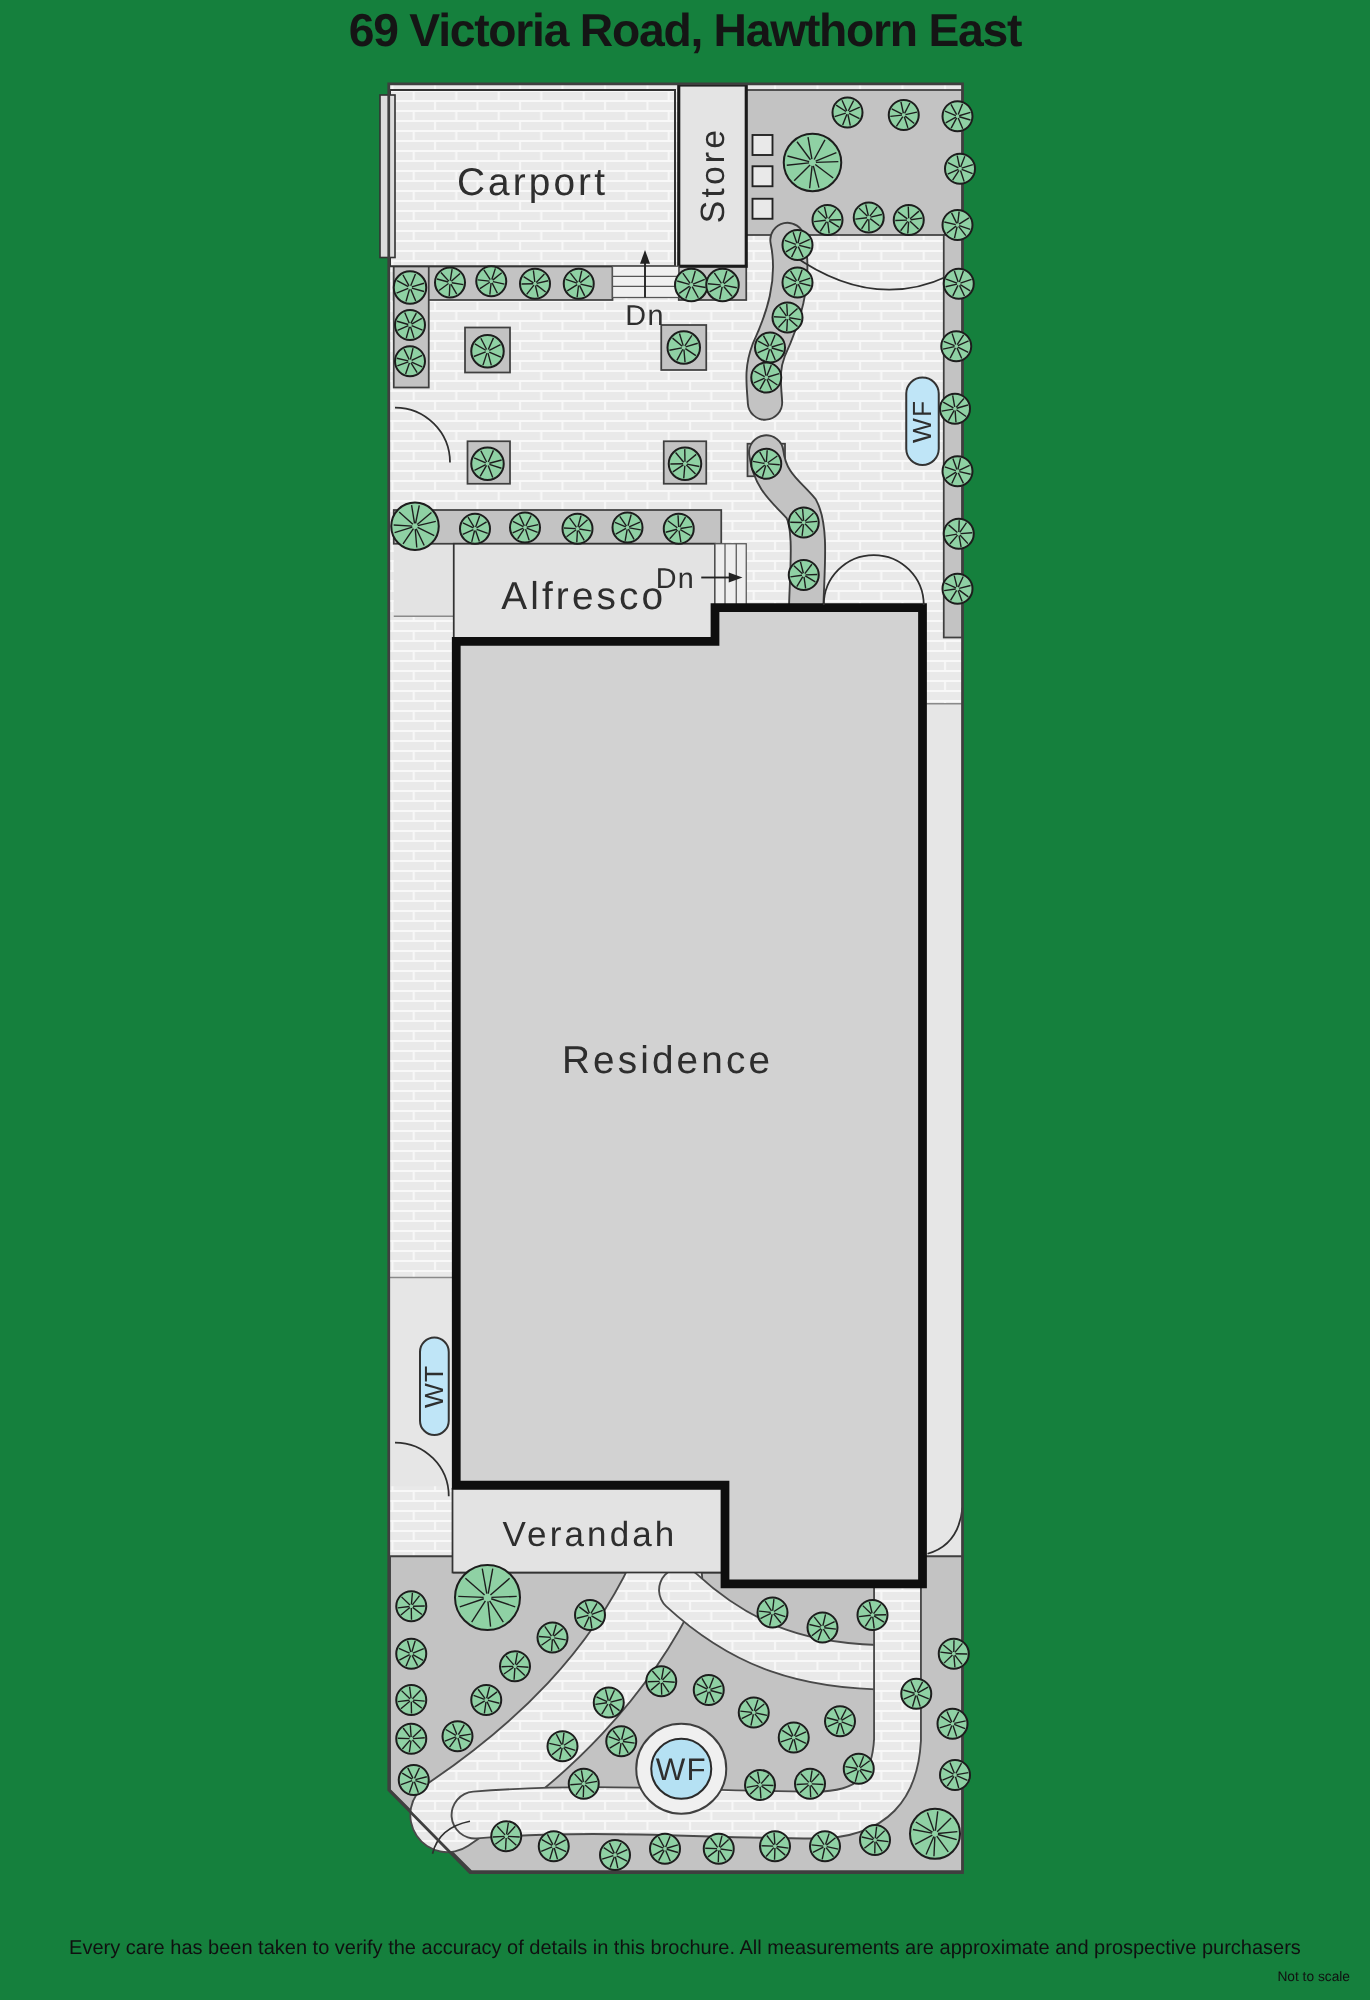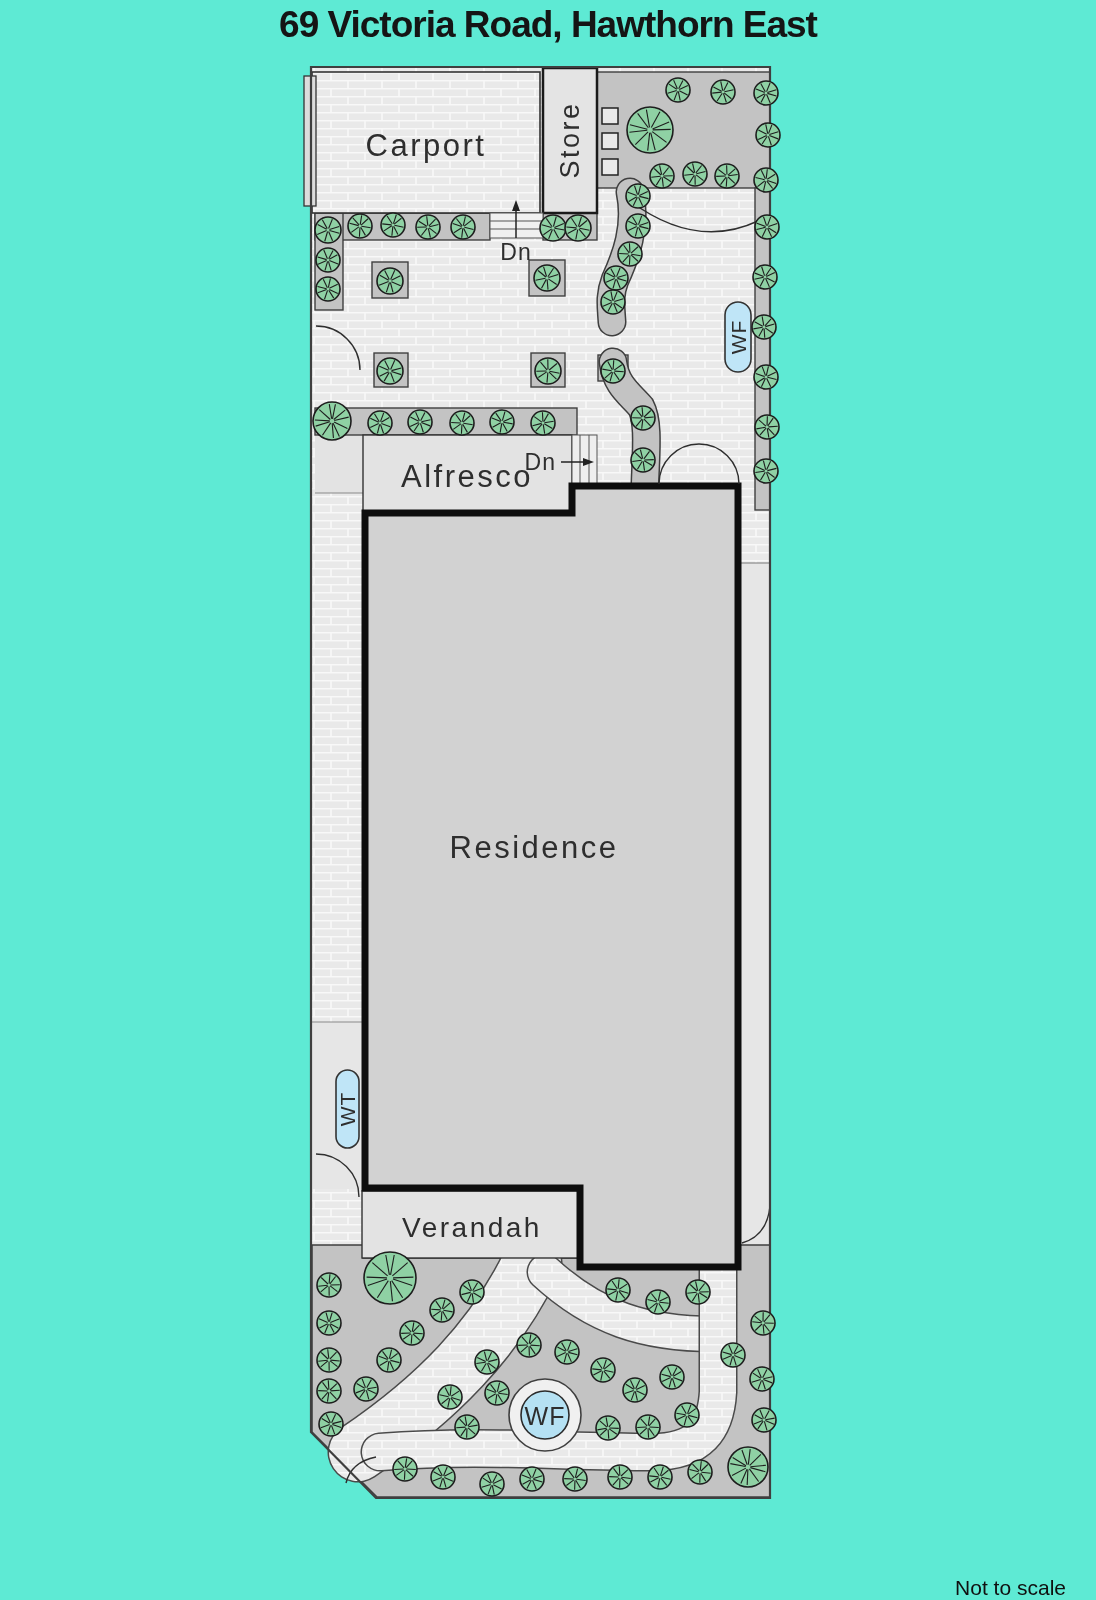--- a/index.html
+++ b/index.html
@@ -1,25 +1,25 @@
 <!DOCTYPE html>
 <html><head>
 <meta charset="utf-8">
 <style>
   html,body{margin:0;padding:0;background:#ffffff;}
-  .page{position:relative;width:1096px;height:1600px;background:#5eead4;overflow:hidden;
+  .page{position:relative;width:1096px;height:1600px;background:#15803d;overflow:hidden;
         font-family:"Liberation Sans",sans-serif;}
   .title{position:absolute;top:4px;left:0;width:100%;text-align:center;
          font-size:37px;font-weight:bold;letter-spacing:-1px;color:#151515;}
   .plan-svg{position:absolute;left:0;top:0;}
   .footer{position:absolute;left:0;width:100%;text-align:center;color:#101010;
           font-size:16px;line-height:19px;}
   .footer-line1{white-space:nowrap;}
   .footer-line2{white-space:nowrap;}
-  .scale-note{position:absolute;right:30px;top:1576px;font-size:21px;color:#101010;text-align:center;}
+  .scale-note{position:absolute;right:16px;top:1576px;font-size:11px;color:#101010;text-align:center;}
   
   .lbl{font-family:"Liberation Sans",sans-serif;fill:#2e2e2e;letter-spacing:2.5px;font-weight:400;}
   .lbl-lg{font-size:31px;}
   .lbl-md{font-size:28px;}
   .lbl-store{font-size:27px;}
   .lbl-dn{font-size:23px;letter-spacing:1px;}
   .lbl-pill{font-size:21px;letter-spacing:1px;}
   .lbl-wf{font-size:25px;letter-spacing:1px;}
 </style>
 </head>
@@ -1046,16 +1046,17 @@
       <text class="lbl lbl-dn" x="516" y="260" text-anchor="middle">Dn</text>
       <text class="lbl lbl-lg" x="467" y="487" text-anchor="middle">Alfresco</text>
       <text class="lbl lbl-dn" x="556" y="470" text-anchor="end">Dn</text>
       <text class="lbl lbl-lg" x="534" y="858" text-anchor="middle">Residence</text>
       <text class="lbl lbl-md" x="472" y="1237" text-anchor="middle">Verandah</text>
       <text class="lbl lbl-wf" x="545" y="1416" text-anchor="middle" dominant-baseline="central">WF</text>
     </g>
   </svg>
 
   <div class="footer" style="top:1549px;">
+    <div class="footer-line1">Every care has been taken to verify the accuracy of details in this brochure.  All measurements are approximate and prospective purchasers</div>
   </div>
   <div class="scale-note">Not to scale</div>
 
 </div>
 
 </body></html>

